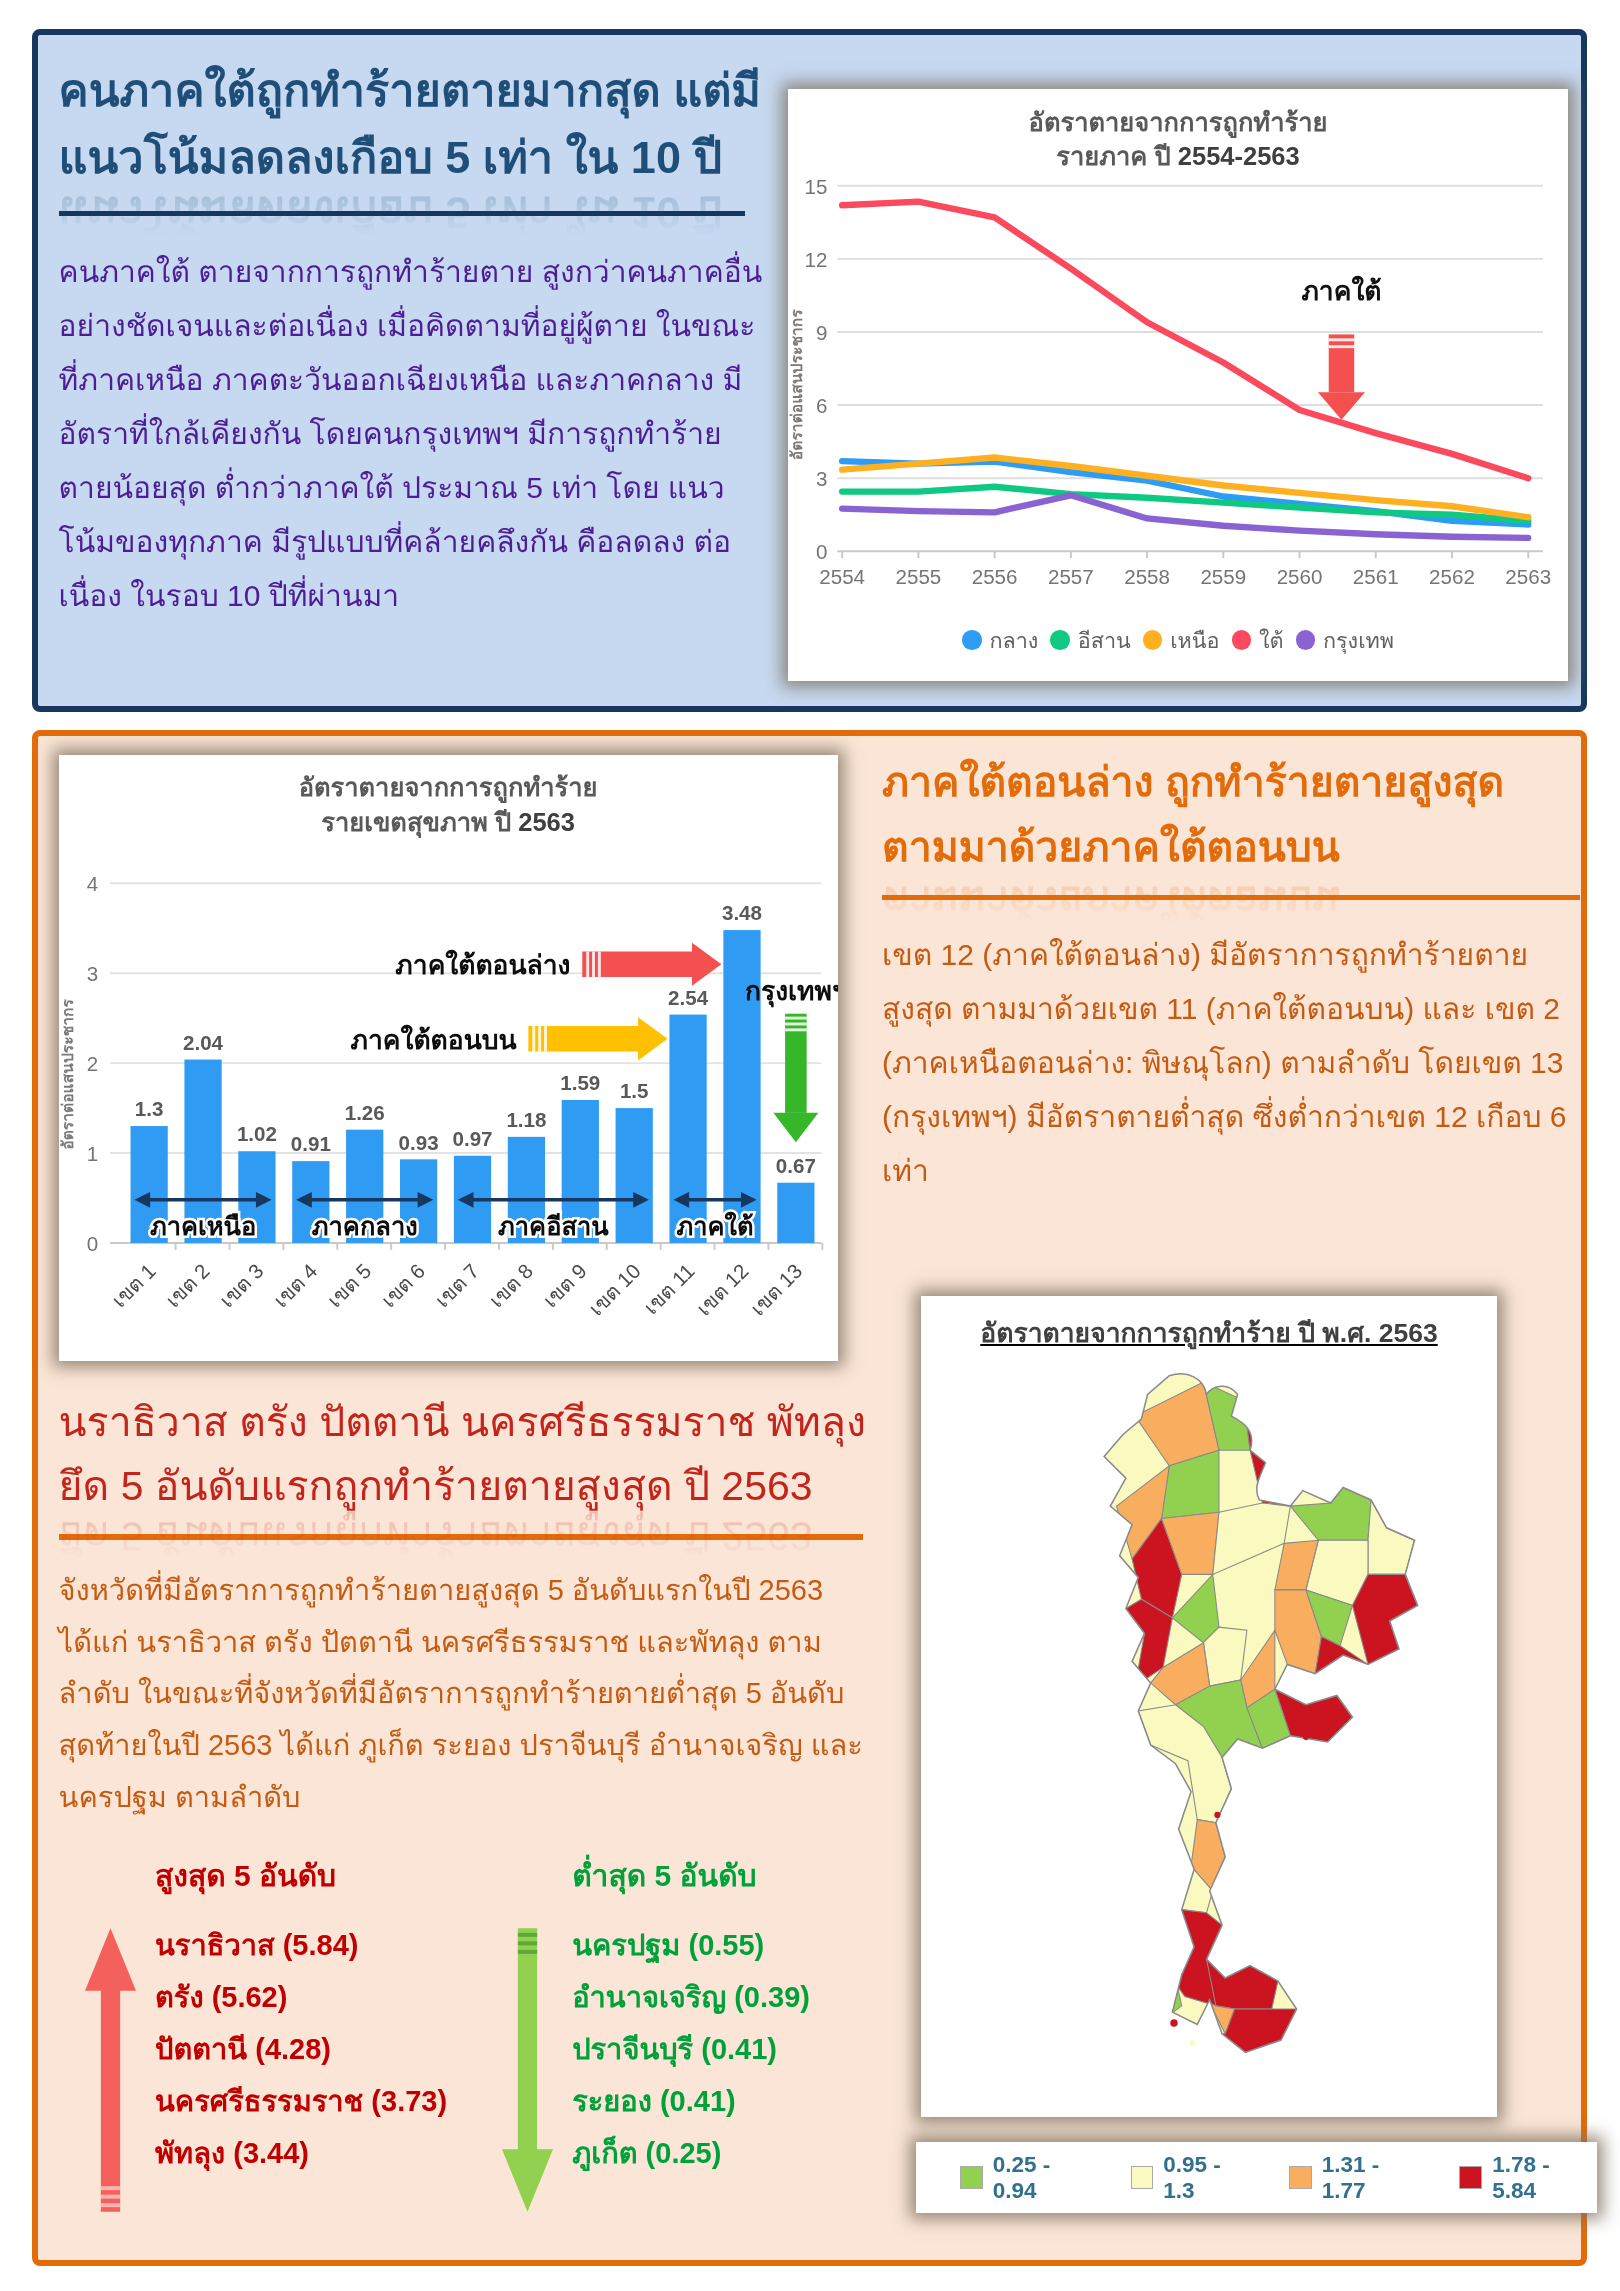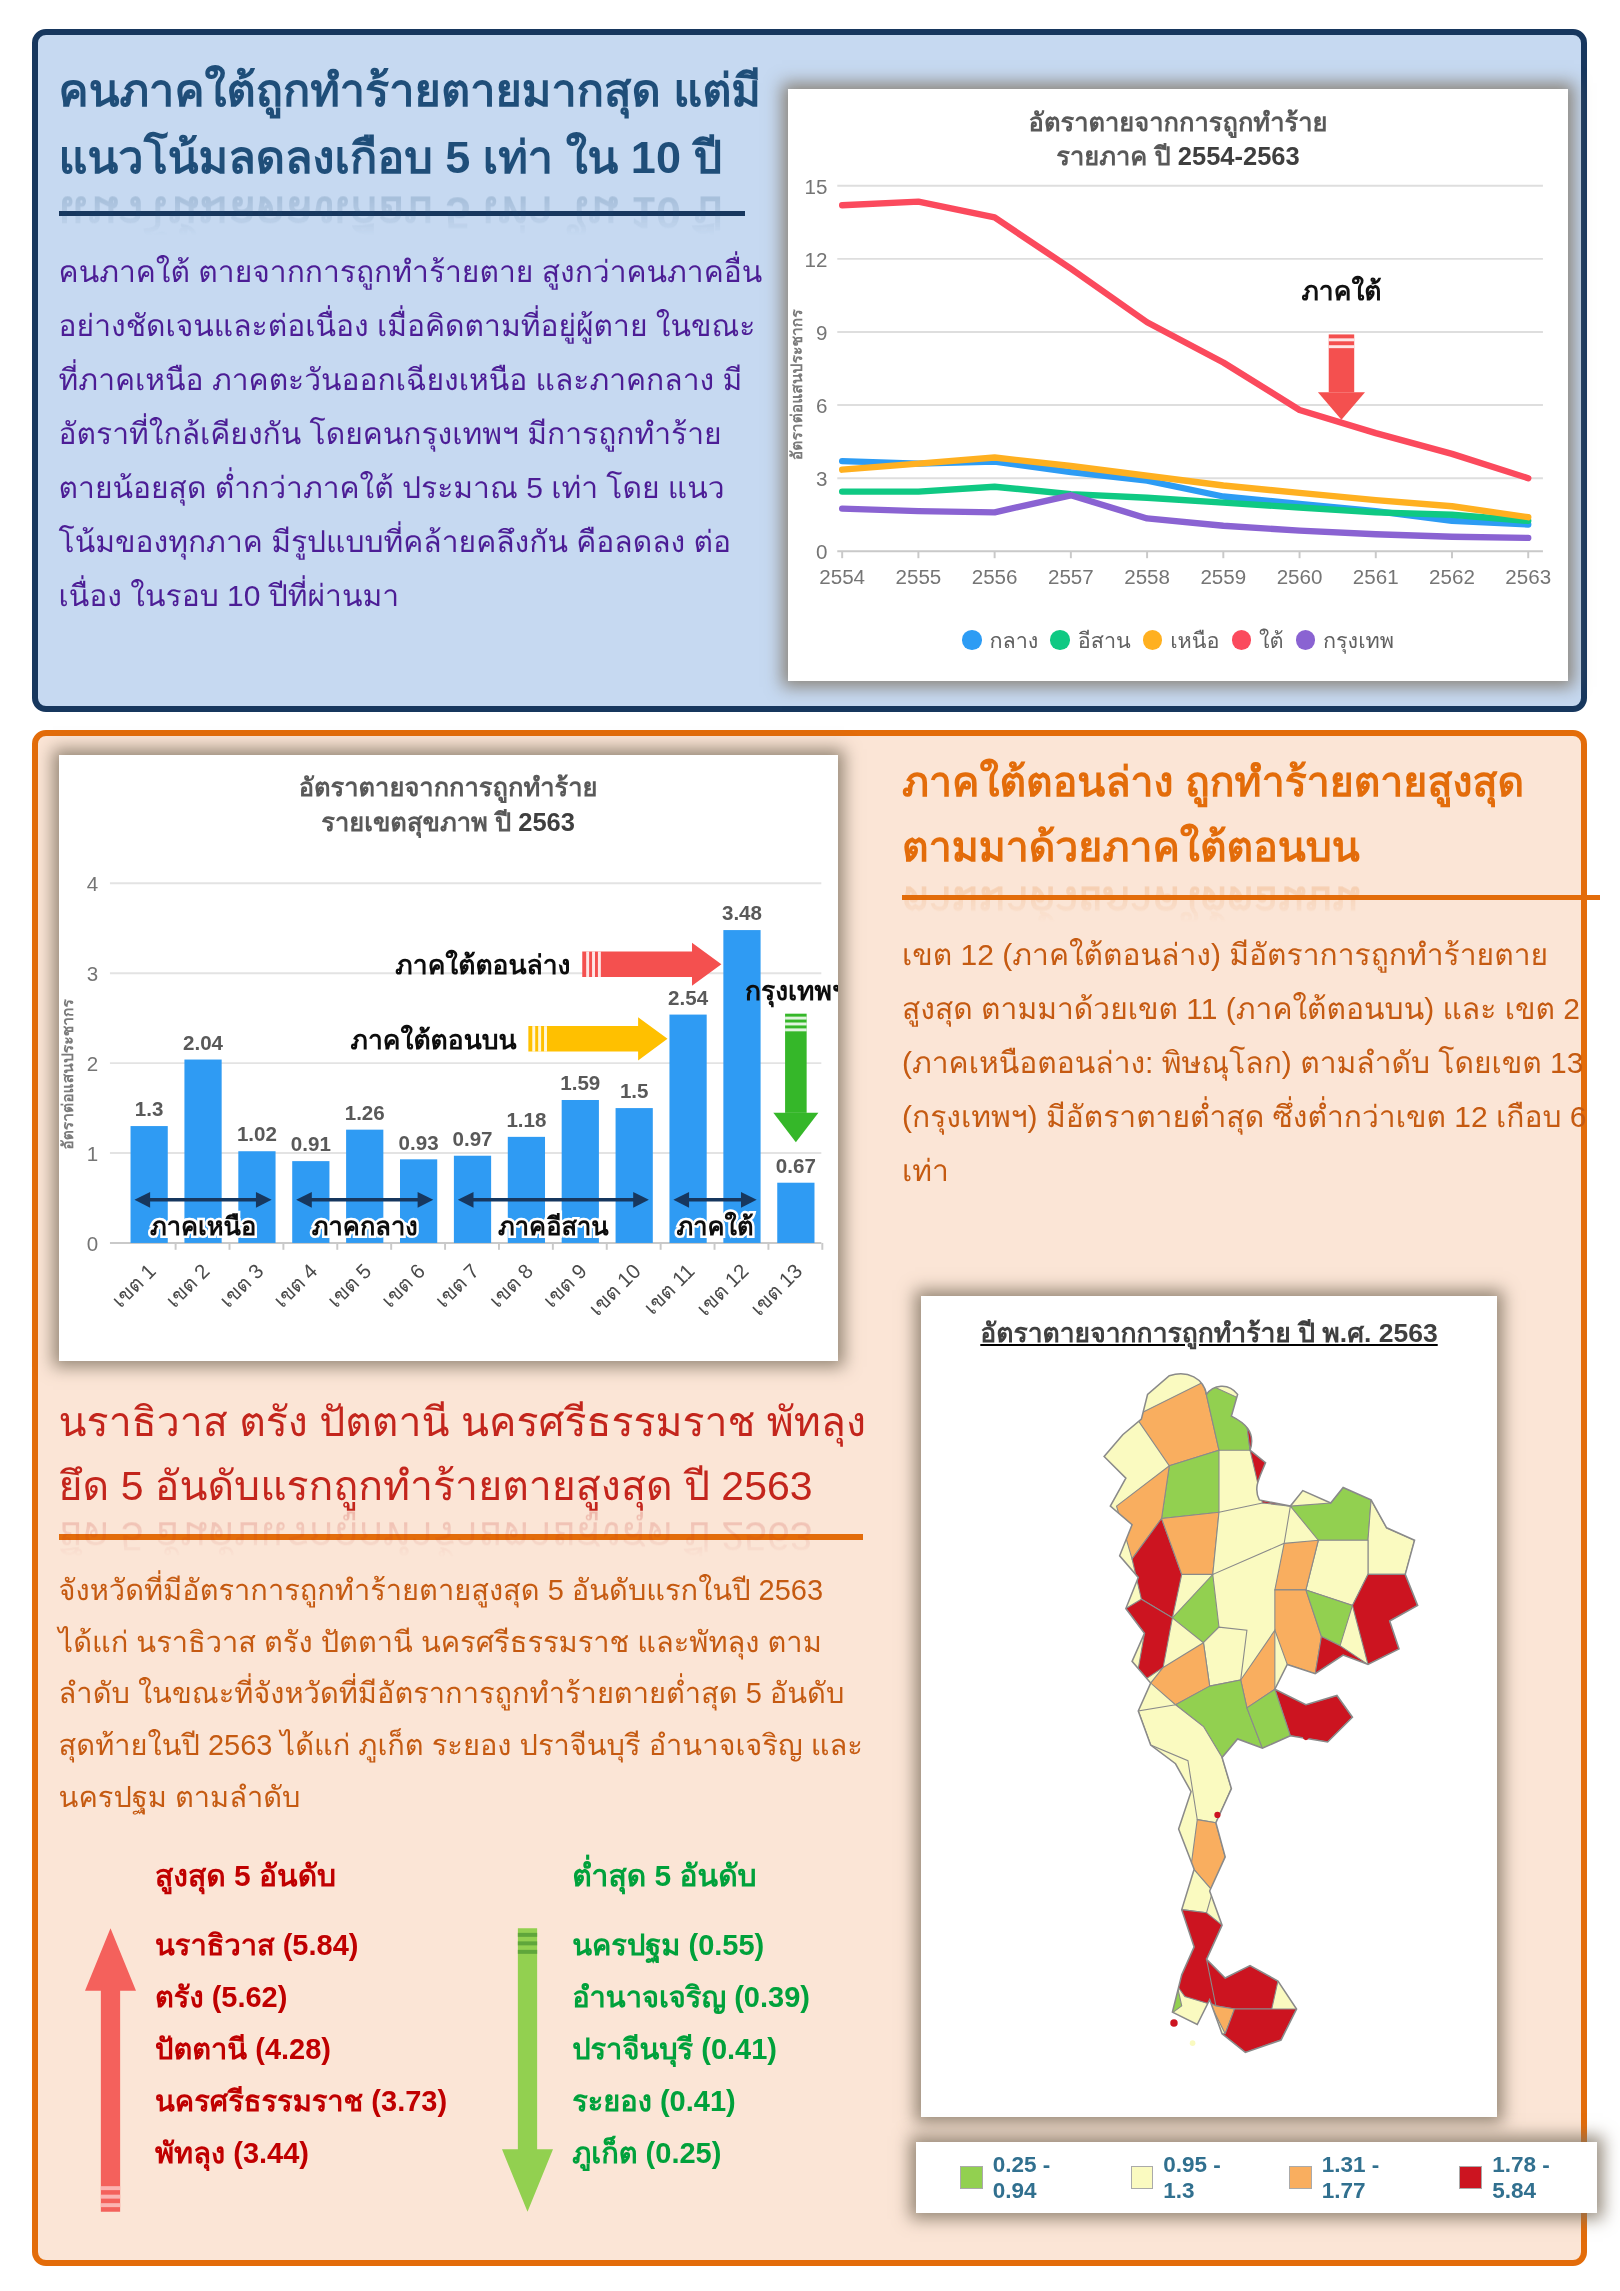--- a/index.html
+++ b/index.html
@@ -1,38 +1,38 @@
 <!DOCTYPE html>
 <html><head>
 <meta charset="utf-8">
 <style>
   html,body{margin:0;padding:0;background:#fff;}
   body{width:1620px;height:2292px;position:relative;overflow:hidden;
        font-family:"Liberation Sans","DejaVu Sans",sans-serif;}
-  .panel{position:absolute;box-sizing:border-box;border-radius:14px;}
+  .panel{position:absolute;box-sizing:border-box;border-radius:8px;}
   .panel-blue{left:32px;top:29px;width:1555px;height:683px;background:#C6D9F1;border:6.9px solid #17375E;}
   .panel-orange{left:32px;top:730px;width:1555px;height:1536px;background:#FBE5D6;border:6.9px solid #E36C0A;}
   .card{position:absolute;background:#ffffff;box-shadow:0 0 15.7px 5.9px rgba(125,112,95,.8);}
   
   .col-left{position:absolute;left:20.6px;top:21.6px;width:716px;}
   .h-blue{margin:0;font-size:45px;font-weight:bold;color:#1F4E79;line-height:1.5;}
   .reflect{-webkit-box-reflect:below -13.7px linear-gradient(rgba(0,0,0,0) 58%,rgba(0,0,0,.28));}
   .rule{height:4.9px;border:0;margin:19.6px 0 0 0;}
   .rule-blue{background:#17375E;width:686px;}
   .rule-orange{background:#E36C0A;}
   .body-blue{margin:29px 0 0 0;font-size:30px;line-height:1.8;color:#4c1d95;}
   .card-line{left:750px;top:54px;width:780px;height:592px;}
   .chart-title{padding-top:15.7px;text-align:center;font-size:25.5px;font-weight:bold;color:#595959;line-height:1.35;}
   .chart-title .yr{color:#3F3F3F;font-weight:800;}
   .legend-row{display:flex;justify-content:center;align-items:center;gap:12px;margin-top:2px;}
   .legend-item{display:flex;align-items:center;gap:7.8px;font-size:21.6px;color:#616161;}
   .legend-dot{width:19.6px;height:19.6px;border-radius:50%;display:inline-block;}
   
   .card-bar{left:20.6px;top:18.6px;width:779px;height:606px;}
-  .south-text{position:absolute;left:864px;top:13.7px;width:700px;}
+  .south-text{position:absolute;left:844px;top:13.7px;width:700px;}
   .h-orange{margin:0;font-size:41px;font-weight:bold;color:#E36C0A;line-height:1.6;}
   .rule-south{width:698px;margin-top:13.7px;height:5.9px;}
   .body-orange{margin:27.4px 0 0 0;font-size:30px;line-height:1.8;color:#C55A11;}
   .prov-text{position:absolute;left:20.6px;top:655px;width:817px;}
   .h-red{margin:0;font-size:41px;font-weight:normal;color:#C3251C;line-height:1.55;}
   .rule-prov{width:804px;margin-top:15.7px;height:5.9px;}
   .body-prov{margin:25.5px 0 0 0;font-size:29px;line-height:1.78;color:#C55A11;}
   .ranks{position:absolute;left:47px;top:1116px;width:686px;display:flex;gap:55px;}
   .rank-col{display:grid;grid-template-columns:55px auto;column-gap:15px;}
   .rank-head{grid-column:2;font-size:30px;font-weight:bold;margin-bottom:19.6px;}

